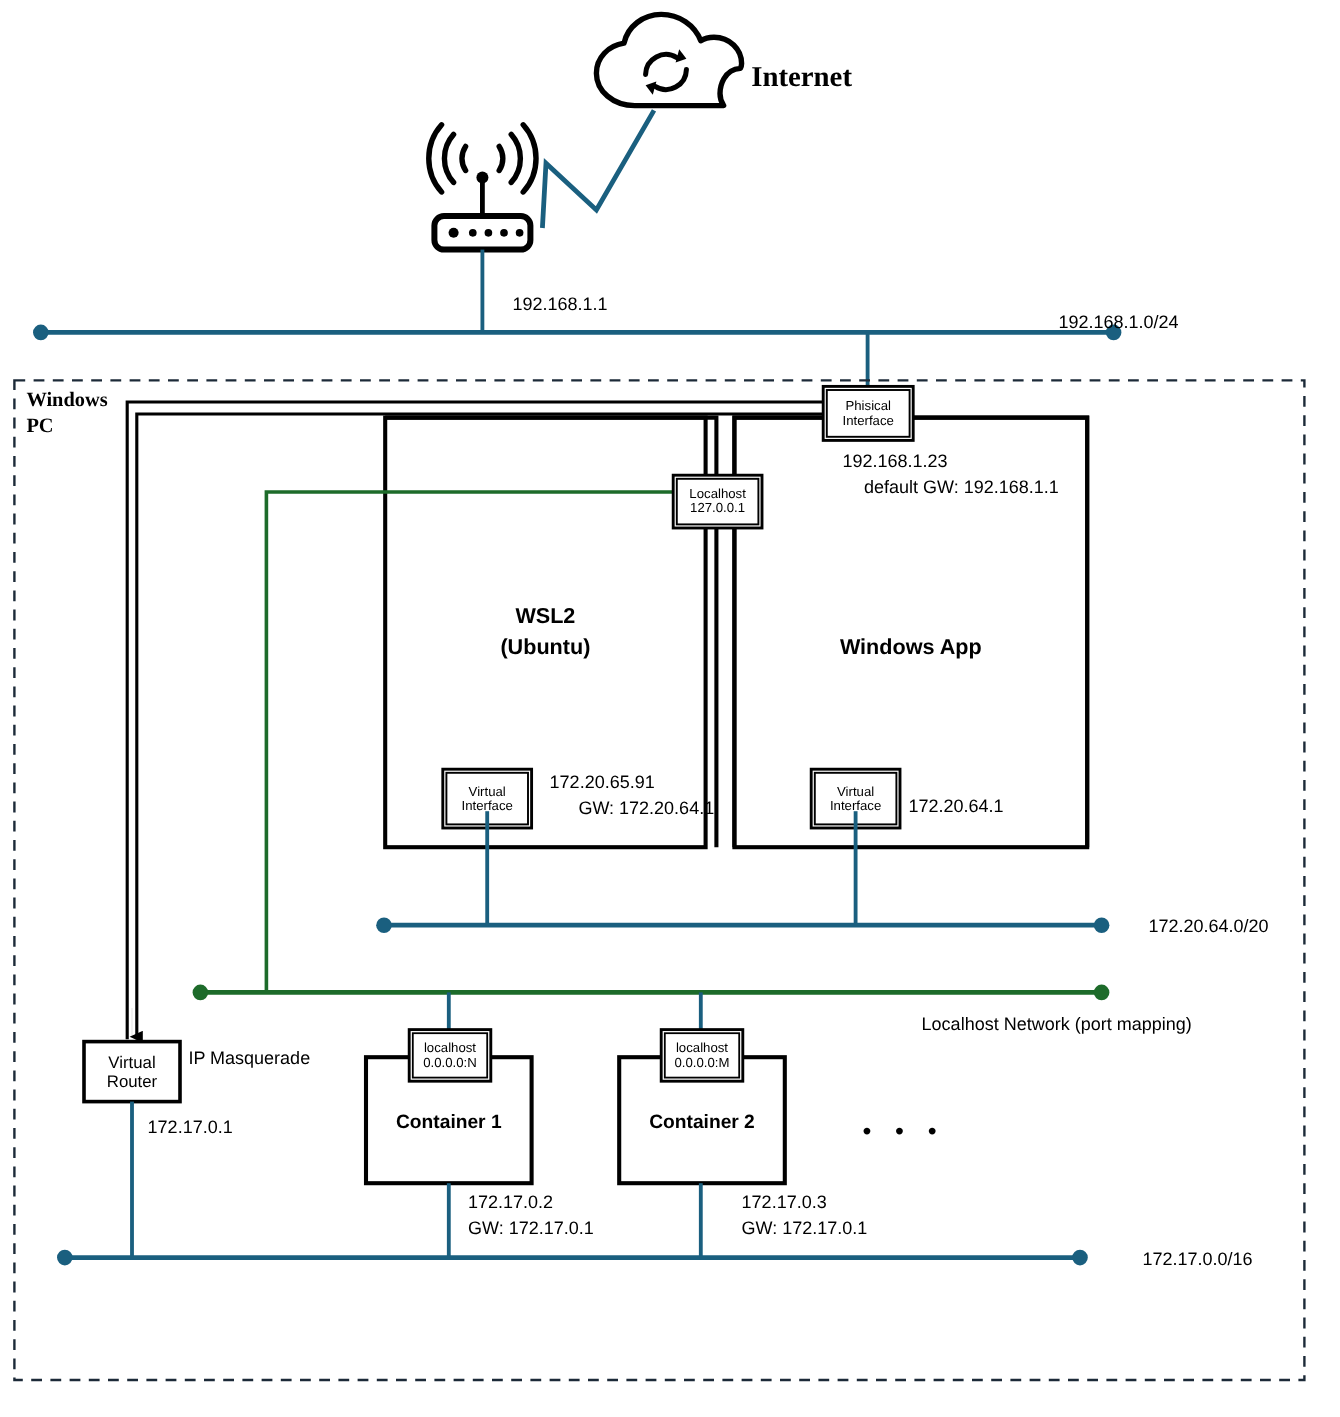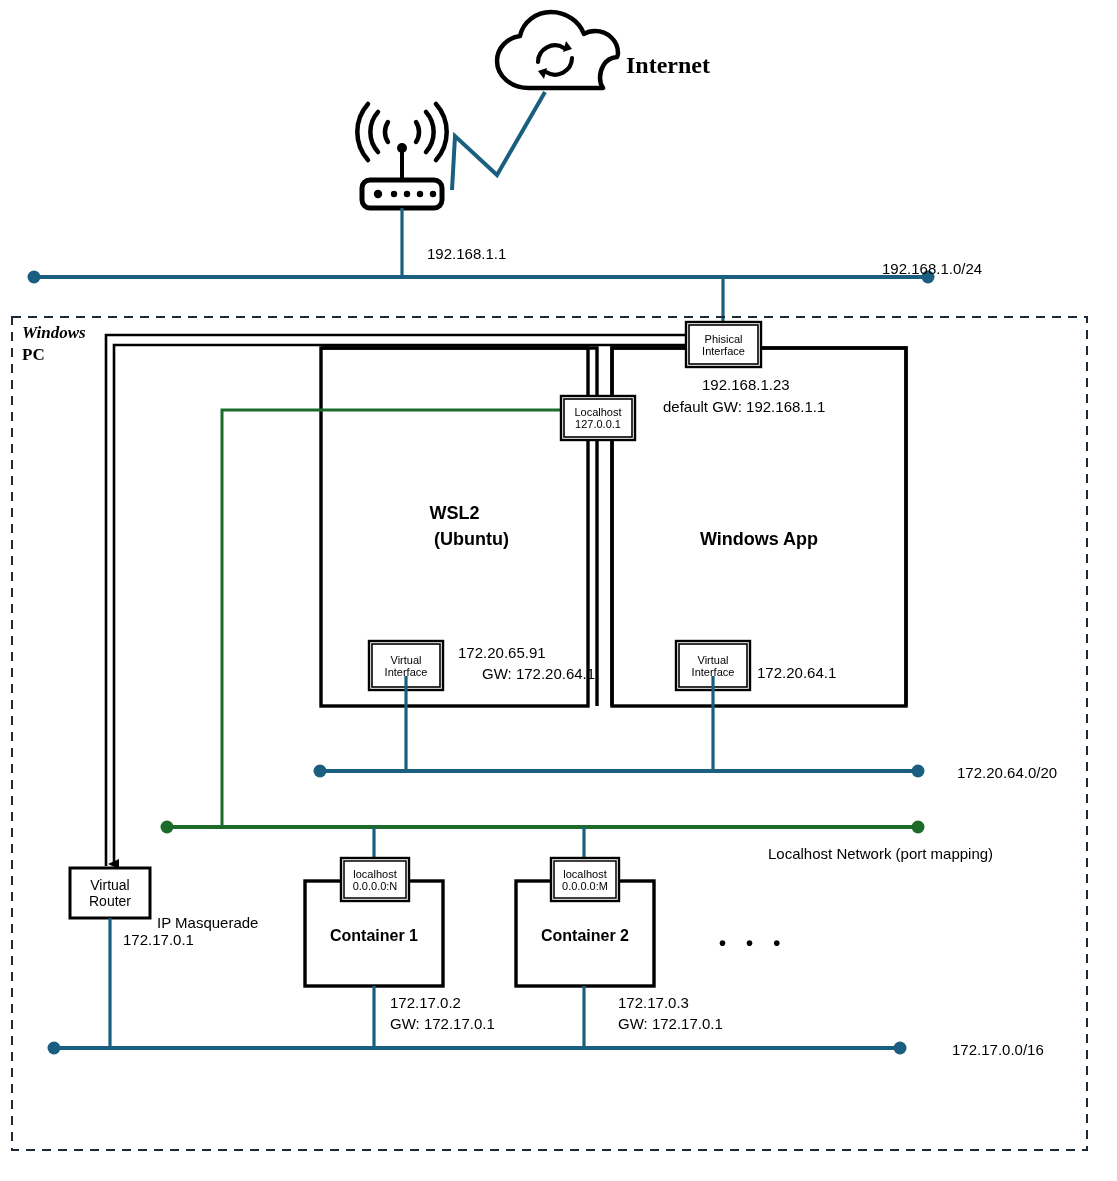--- a/index.html
+++ b/index.html
@@ -150,38 +150,38 @@
       <circle cx="900" cy="1048" r="6.5" fill="#1a5f7f"></circle>
     </g>
   </svg>
 
   <div class="lbl serifbold" style="left:626px;top:50px;font-size:24px;">Internet</div>
 
   <div class="lbl t15" style="left:427px;top:215px;margin-top:29px;">192.168.1.1</div>
 
   <div class="lbl t15" style="left:882px;top:247px;margin-top:12px;">192.168.1.0/24</div>
 
-  <div class="lbl serifbold" style="left:22px;top:322px;font-size:17px;font-style:italic;">Windows</div>
+  <div class="lbl serifbold" style="left:22px;top:322px;font-size:17px;">Windows</div>
   <div class="lbl serifbold" style="left:22px;top:344px;font-size:17px;text-align:right;">PC</div>
 
   <div class="boxlabel t11" style="left:689px;top:325px;width:69px;height:39px;">
     <span>Phisical</span>
     <span>Interface</span>
   </div>
 
   <div class="lbl t15" style="left:702px;top:375px;">192.168.1.23</div>
-  <div class="lbl t15" style="left:663px;top:397px;">default GW: 192.168.1.1</div>
+  <div class="lbl t15" style="left:720px;top:397px;">default GW: 192.168.1.1</div>
 
   <div class="boxlabel t11" style="left:564px;top:399px;width:68px;height:38px;">
     <span>Localhost</span>
     <span>127.0.0.1</span>
   </div>
 
   <div class="lbl bold ctr" style="left:371px;top:502px;width:167px;font-size:18px;">WSL2</div>
-  <div class="lbl bold ctr" style="left:388px;top:528px;width:167px;font-size:18px;text-align:center;">(Ubuntu)</div>
+  <div class="lbl bold ctr" style="left:371px;top:528px;width:167px;font-size:18px;text-align:center;">(Ubuntu)</div>
 
   <div class="lbl bold ctr" style="left:662px;top:528px;width:194px;font-size:18px;">Windows App</div>
 
   <div class="boxlabel t11" style="left:372px;top:644px;width:68px;height:43px;">
     <span>Virtual</span>
     <span>Interface</span>
   </div>
   <div class="lbl t15" style="left:458px;top:643px;">172.20.65.91</div>
   <div class="lbl t15" style="left:482px;top:664px;">GW: 172.20.64.1</div>
 
@@ -192,21 +192,21 @@
   <div class="lbl t15" style="left:757px;top:663px;">172.20.64.1</div>
 
   <div class="lbl t15" style="left:957px;top:763px;">172.20.64.0/20</div>
 
   <div class="lbl t15" style="left:768px;top:844px;">Localhost Network (port mapping)</div>
 
   <div class="boxlabel t14" style="left:70px;top:868px;width:80px;height:50px;">
     <span>Virtual</span>
     <span>Router</span>
   </div>
-  <div class="lbl t15" style="left:157px;top:873px;margin-top:40px;">IP Masquerade</div>
+  <div class="lbl t15" style="left:157px;top:873px;">IP Masquerade</div>
   <div class="lbl t15" style="left:123px;top:930px;">172.17.0.1</div>
 
   <div class="boxlabel t11" style="left:344px;top:861px;width:62px;height:37px;">
     <span>localhost</span>
     <span>0.0.0.0:N</span>
   </div>
   <div class="lbl bold ctr" style="left:305px;top:925px;width:138px;font-size:16px;">Container 1</div>
   <div class="lbl t15" style="left:390px;top:993px;">172.17.0.2</div>
   <div class="lbl t15" style="left:390px;top:1014px;">GW: 172.17.0.1</div>
 

